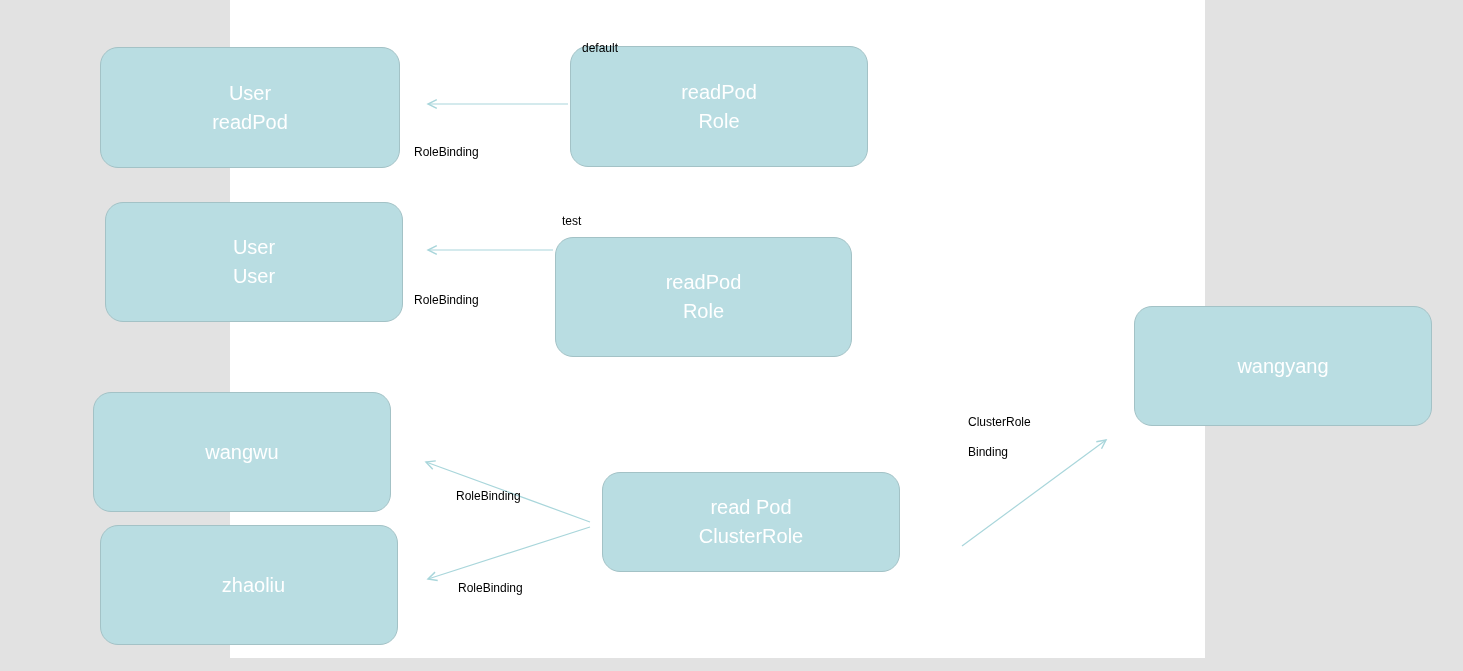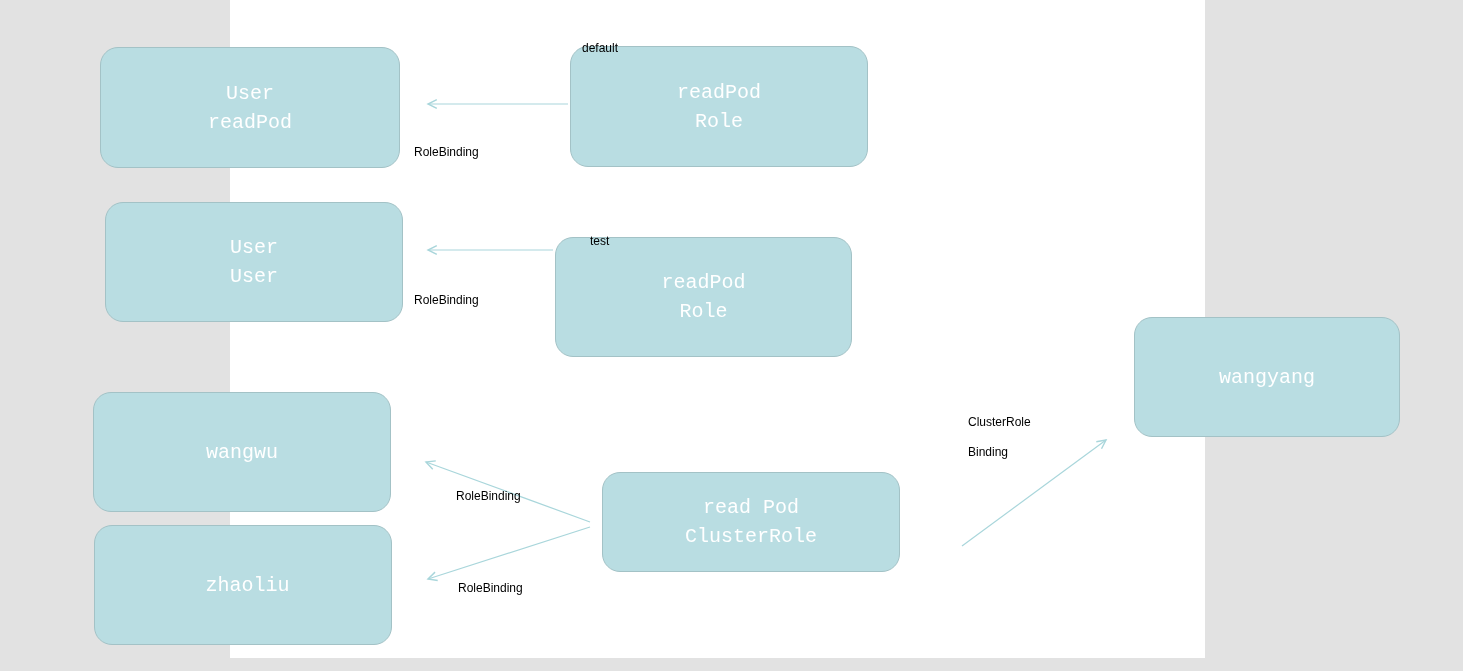--- a/index.html
+++ b/index.html
@@ -21,21 +21,20 @@
     background: #b9dde2;
     border: 1px solid #a3c2c6;
     border-radius: 18px;
     display: flex;
     align-items: center;
     justify-content: center;
     text-align: center;
     color: #ffffff;
     font-size: 20px;
     line-height: 29px;
-    font-family: Liberation Mono, monospace;
   }
   .edge-label {
     position: absolute;
     color: #000000;
     font-size: 12px;
     line-height: 30px;
     white-space: nowrap;
   }
   svg.edges {
     position: absolute;
@@ -90,42 +89,42 @@
     <div>Role</div>
   </div>
 </div>
 
 <div class="node" style="left:85px; top:392px; width:298px; height:120px;margin-left:8px;">
   <div>
     <div>wangwu</div>
   </div>
 </div>
 
-<div class="node" style="left:94px; top:525px; width:298px; height:120px;padding-left:9px;">
+<div class="node" style="left:100px; top:525px; width:298px; height:120px;padding-left:9px;">
   <div>
     <div>zhaoliu</div>
   </div>
 </div>
 
 <div class="node" style="left:602px; top:472px; width:298px; height:100px;">
   <div>
     <div>read Pod</div>
     <div>ClusterRole</div>
   </div>
 </div>
 
-<div class="node" style="left:1134px; top:317px; width:266px; height:120px;">
+<div class="node" style="left:1134px; top:306px; width:298px; height:120px;">
   <div>
     <div>wangyang</div>
   </div>
 </div>
 
 <div class="edge-label" style="left:582px; top:33px;">default</div>
 
-<div class="edge-label" style="left:562px; top:226px;margin-left:28px;">test</div>
+<div class="edge-label" style="left:562px; top:206px;">test</div>
 
 <div class="edge-label" style="left:414px; top:137px;">RoleBinding</div>
 
 <div class="edge-label" style="left:414px; top:285px;">RoleBinding</div>
 
 <div class="edge-label" style="left:456px; top:481px;">RoleBinding</div>
 
 <div class="edge-label" style="left:458px; top:573px;">RoleBinding</div>
 
 <div class="edge-label" style="left:968px; top:407px;">

